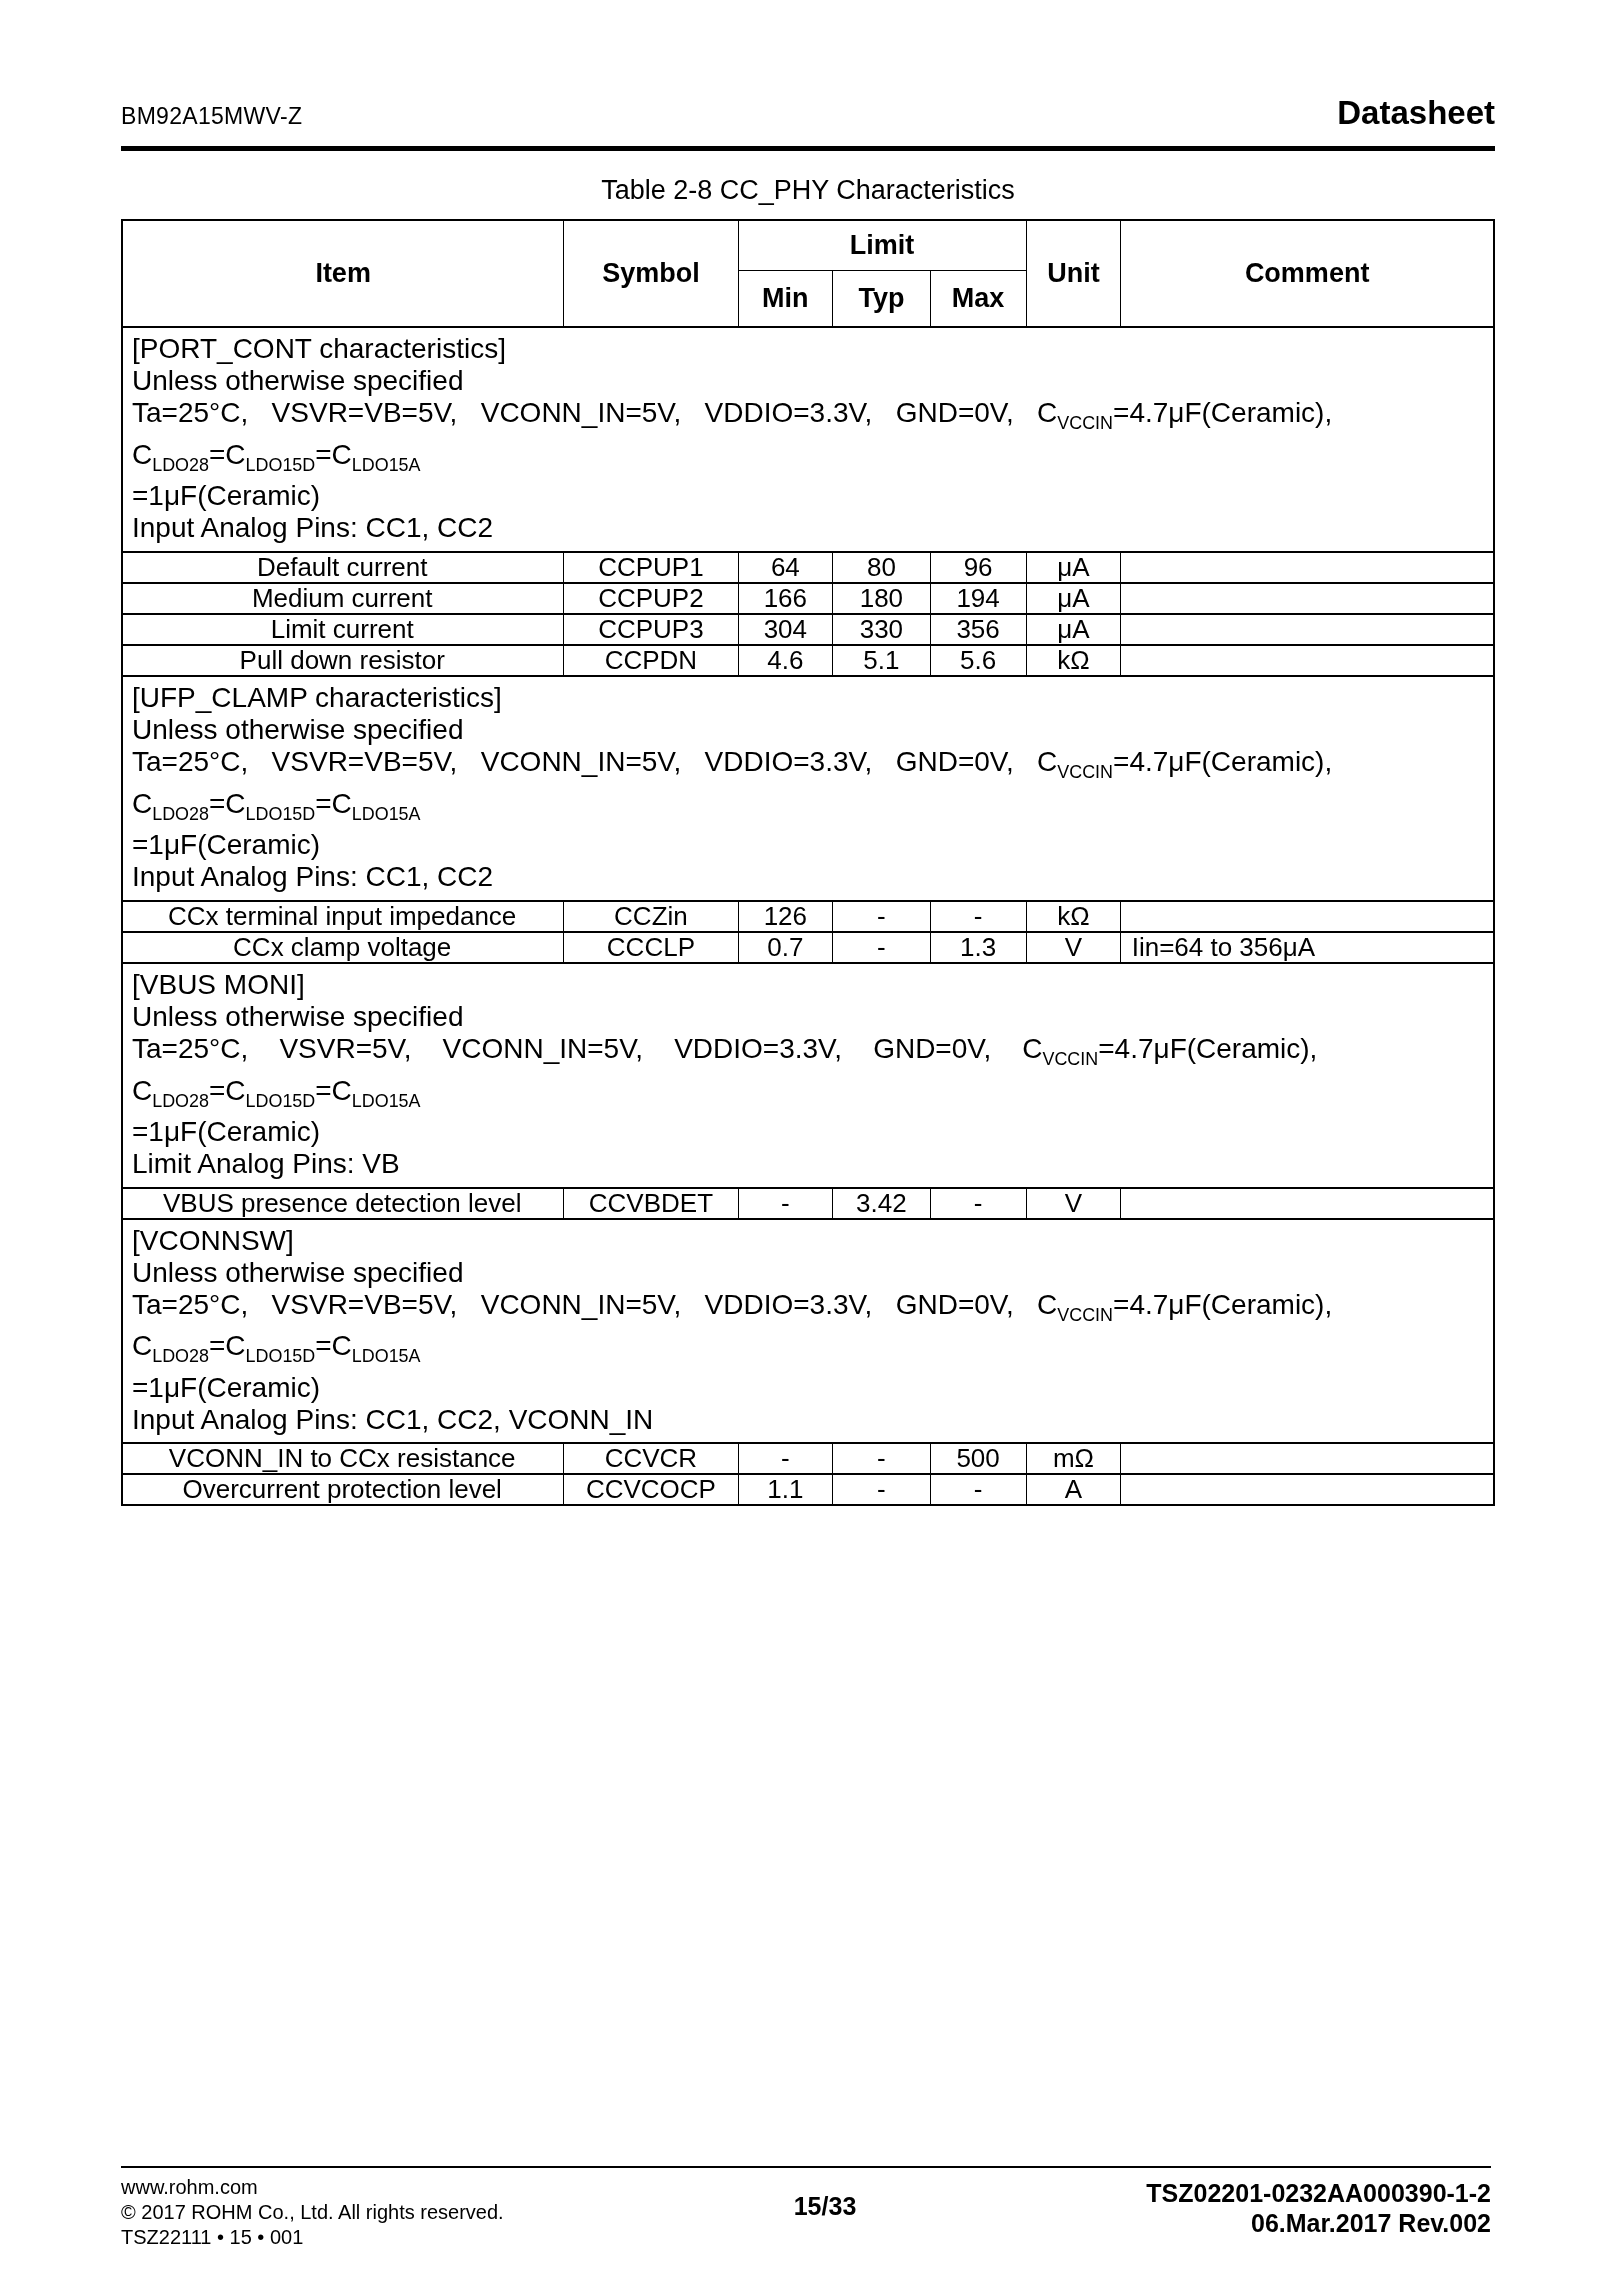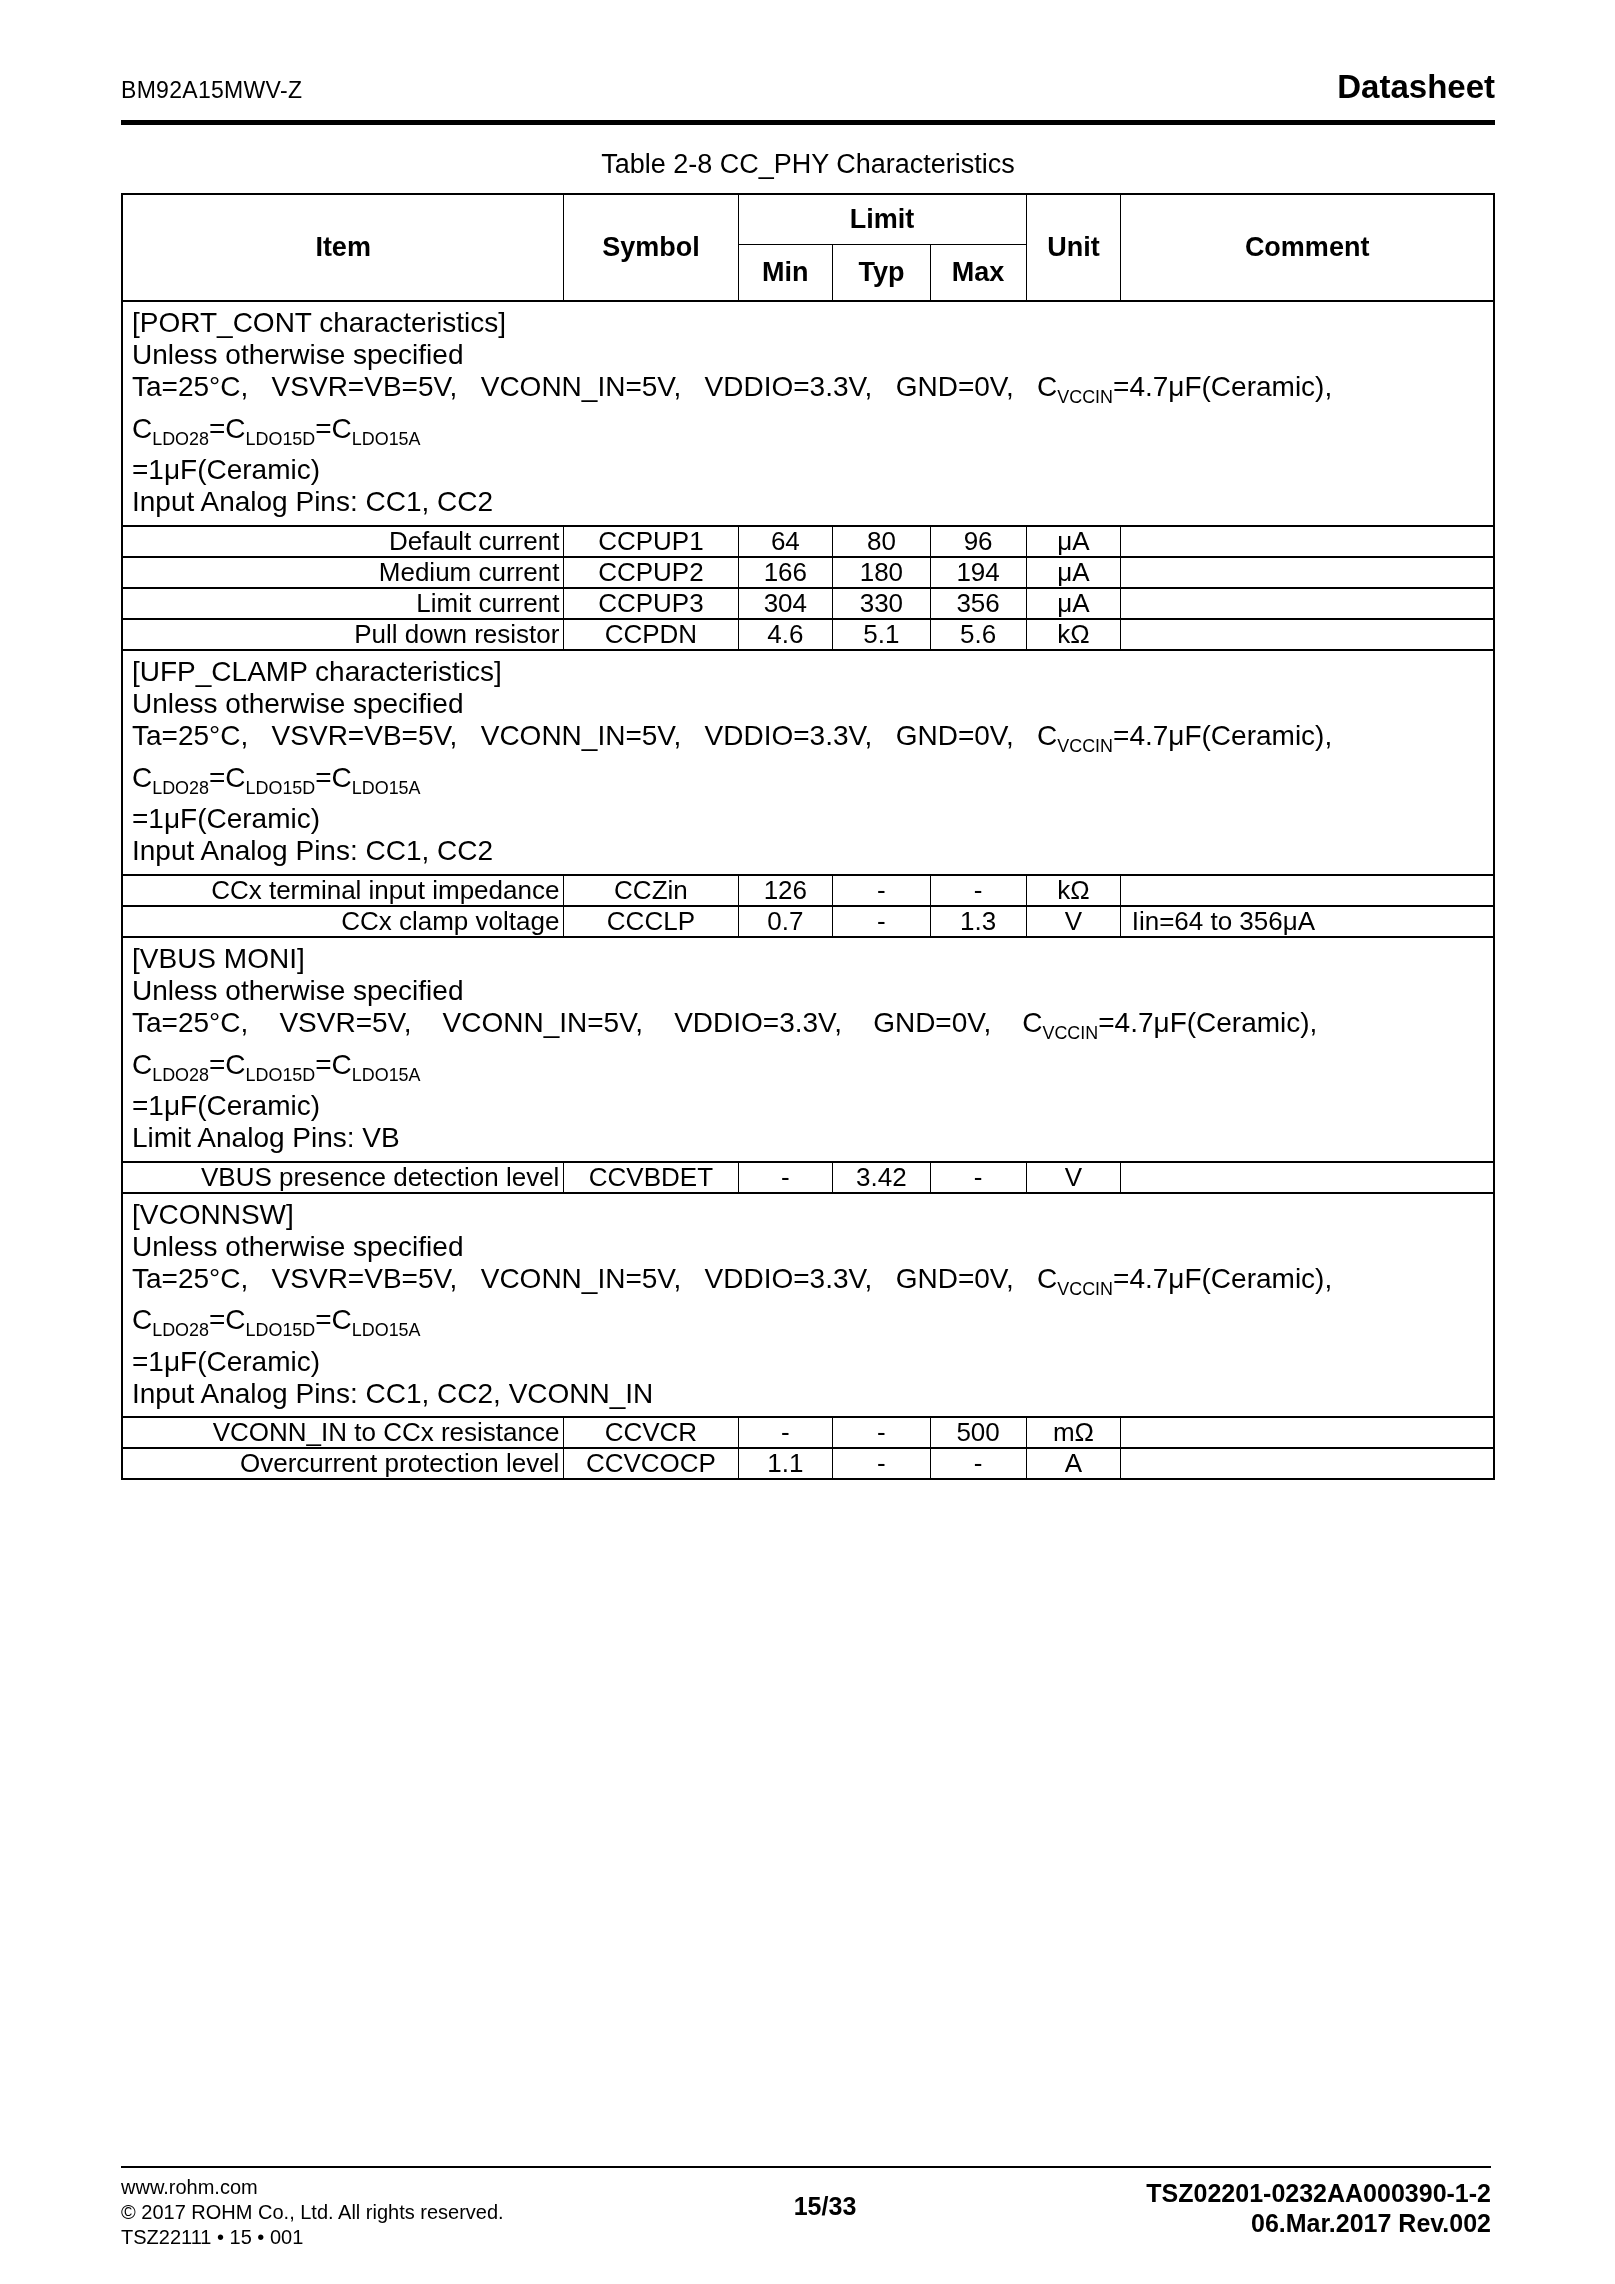--- a/index.html
+++ b/index.html
@@ -12,21 +12,21 @@
     overflow: hidden;
   }
   .page { padding: 0 121px; position: relative; height: 100%; }
 
   
   .doc-header {
     padding-top: 68px;
     display: flex; justify-content: space-between; align-items: baseline;
   }
   .product-name { font-size: 23px; font-weight: normal; letter-spacing: 0.3px; text-align: right; }
-  .doc-type { font-size: 33px; font-weight: bold; }
+  .doc-type { font-size: 33px; font-weight: bold; margin-top: 26px; }
   .header-rule { height: 5.2px; background: #000; margin-top: 14.3px; }
 
   
   .section-heading { margin-top: 68px; font-size: 30px; font-weight: bold; }
   .section-number { display: inline-block; width: 93px; }
 
   
   .table-caption { margin-top: 23.5px; text-align: center; font-size: 27px; }
 
   
@@ -44,21 +44,21 @@
   thead tr.h2 th { height: 56px; }
   th.limit-header { border-bottom: 2px solid #000; }
   tbody tr { border-top: 2px solid #000; }
   tr.section-row td { padding: 5.2px 9px 6.5px 9px; }
   .cond-line { white-space: pre-wrap; font-size: 28px; line-height: 32px; }
   .cond-line sub { font-size: 0.64em; }
   tr.data-row td {
     height: 30px; font-size: 26px; line-height: 29px;
     text-align: center; padding: 0 3.9px; overflow: hidden;
   }
-  tr.data-row td.col-item { text-align: right; padding-left: 2px; margin-top: 29px; }
+  tr.data-row td.col-item { text-align: center; padding-left: 2px; margin-top: 29px; }
   tr.data-row td.col-comment { text-align: left; padding-left: 10.4px; }
 
   
   .doc-footer { position: absolute; left: 121px; right: 125px; top: 2166px; }
   .footer-rule { height: 2px; background: #000; }
   .footer-cols { display: flex; justify-content: space-between; padding-top: 6.5px; }
   .footer-left { font-size: 20px; line-height: 25px; }
   .footer-center { font-size: 25px; padding-top: 17px; font-weight: bold; }
   .footer-right { font-size: 25px; font-weight: bold; line-height: 30px; text-align: right; padding-top: 3.9px; }
 </style>

